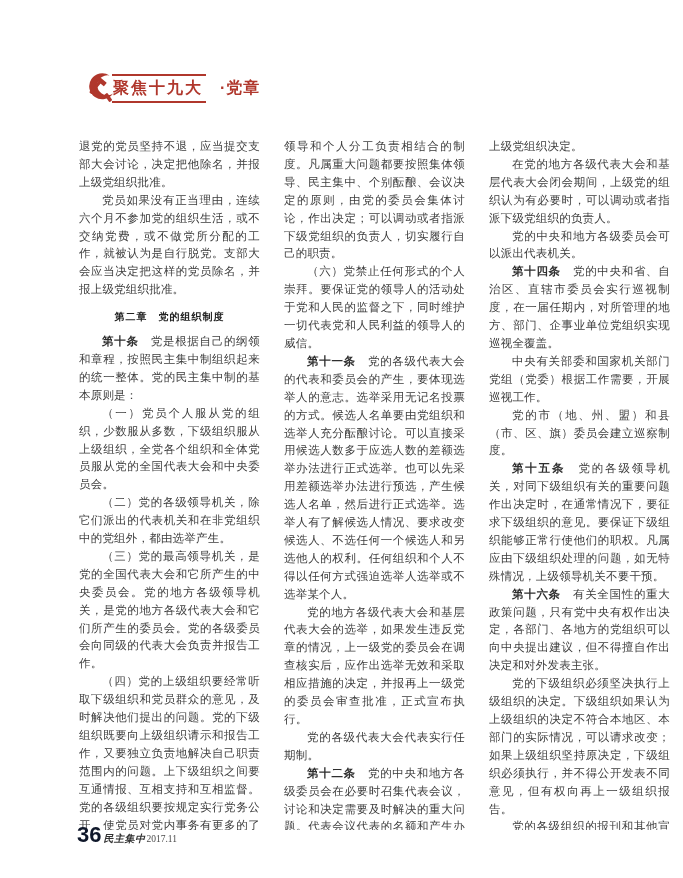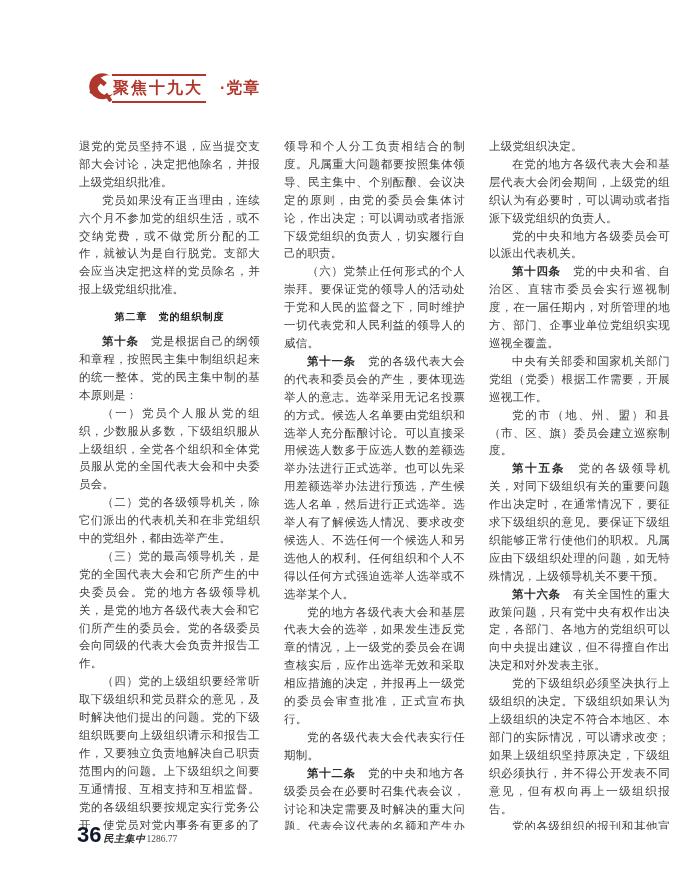--- a/index.html
+++ b/index.html
@@ -145,16 +145,16 @@
         <p class="indent"><b>第十五条</b>　党的各级领导机关，对同下级组织有关的重要问题作出决定时，在通常情况下，要征求下级组织的意见。要保证下级组织能够正常行使他们的职权。凡属应由下级组织处理的问题，如无特殊情况，上级领导机关不要干预。</p>
         <p class="indent"><b>第十六条</b>　有关全国性的重大政策问题，只有党中央有权作出决定，各部门、各地方的党组织可以向中央提出建议，但不得擅自作出决定和对外发表主张。</p>
         <p class="indent">党的下级组织必须坚决执行上级组织的决定。下级组织如果认为上级组织的决定不符合本地区、本部门的实际情况，可以请求改变；如果上级组织坚持原决定，下级组织必须执行，并不得公开发表不同意见，但有权向再上一级组织报告。</p>
         <p class="indent">党的各级组织的报刊和其他宣传工具，必须宣传党的路线、方针、政策和决议。</p>
       </div>
     </div>
 
   <div class="footer">
     <span class="pagenum">36</span>
     <span class="mag">民主集中</span>
-    <span class="issue">1286.77</span>
+    <span class="issue">2017.11</span>
   </div>
 
 </div>
 
 </body></html>

